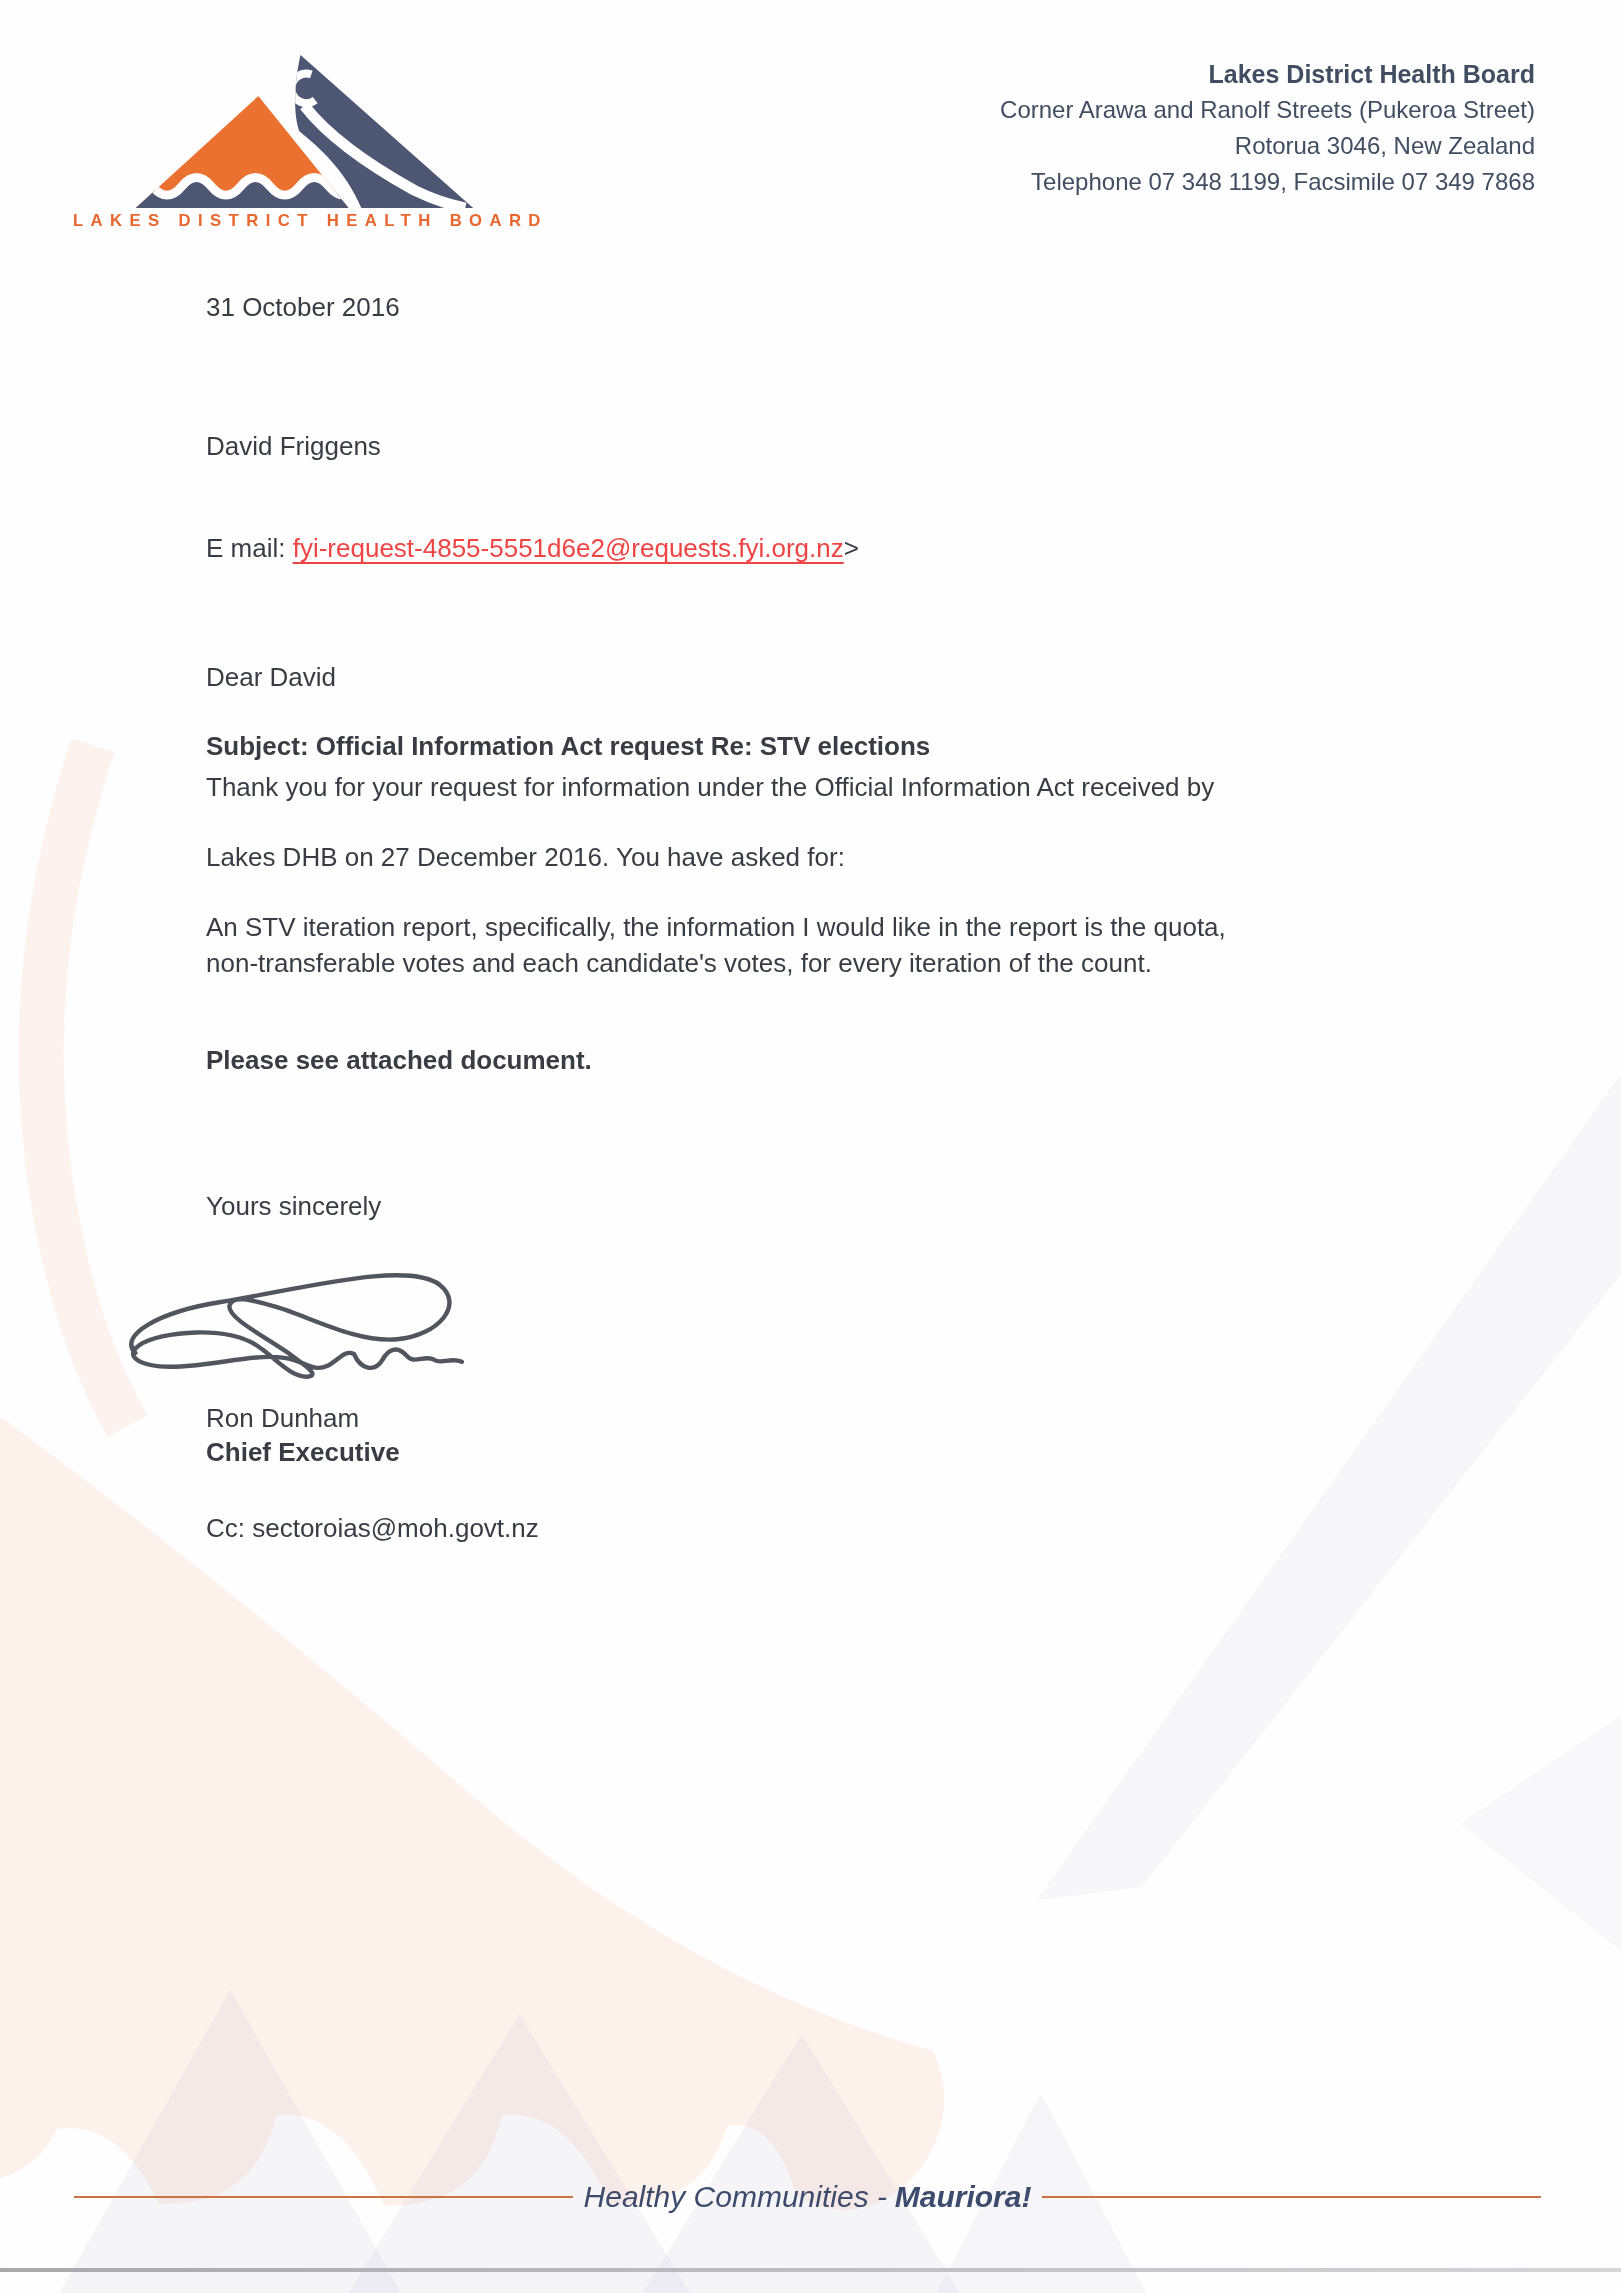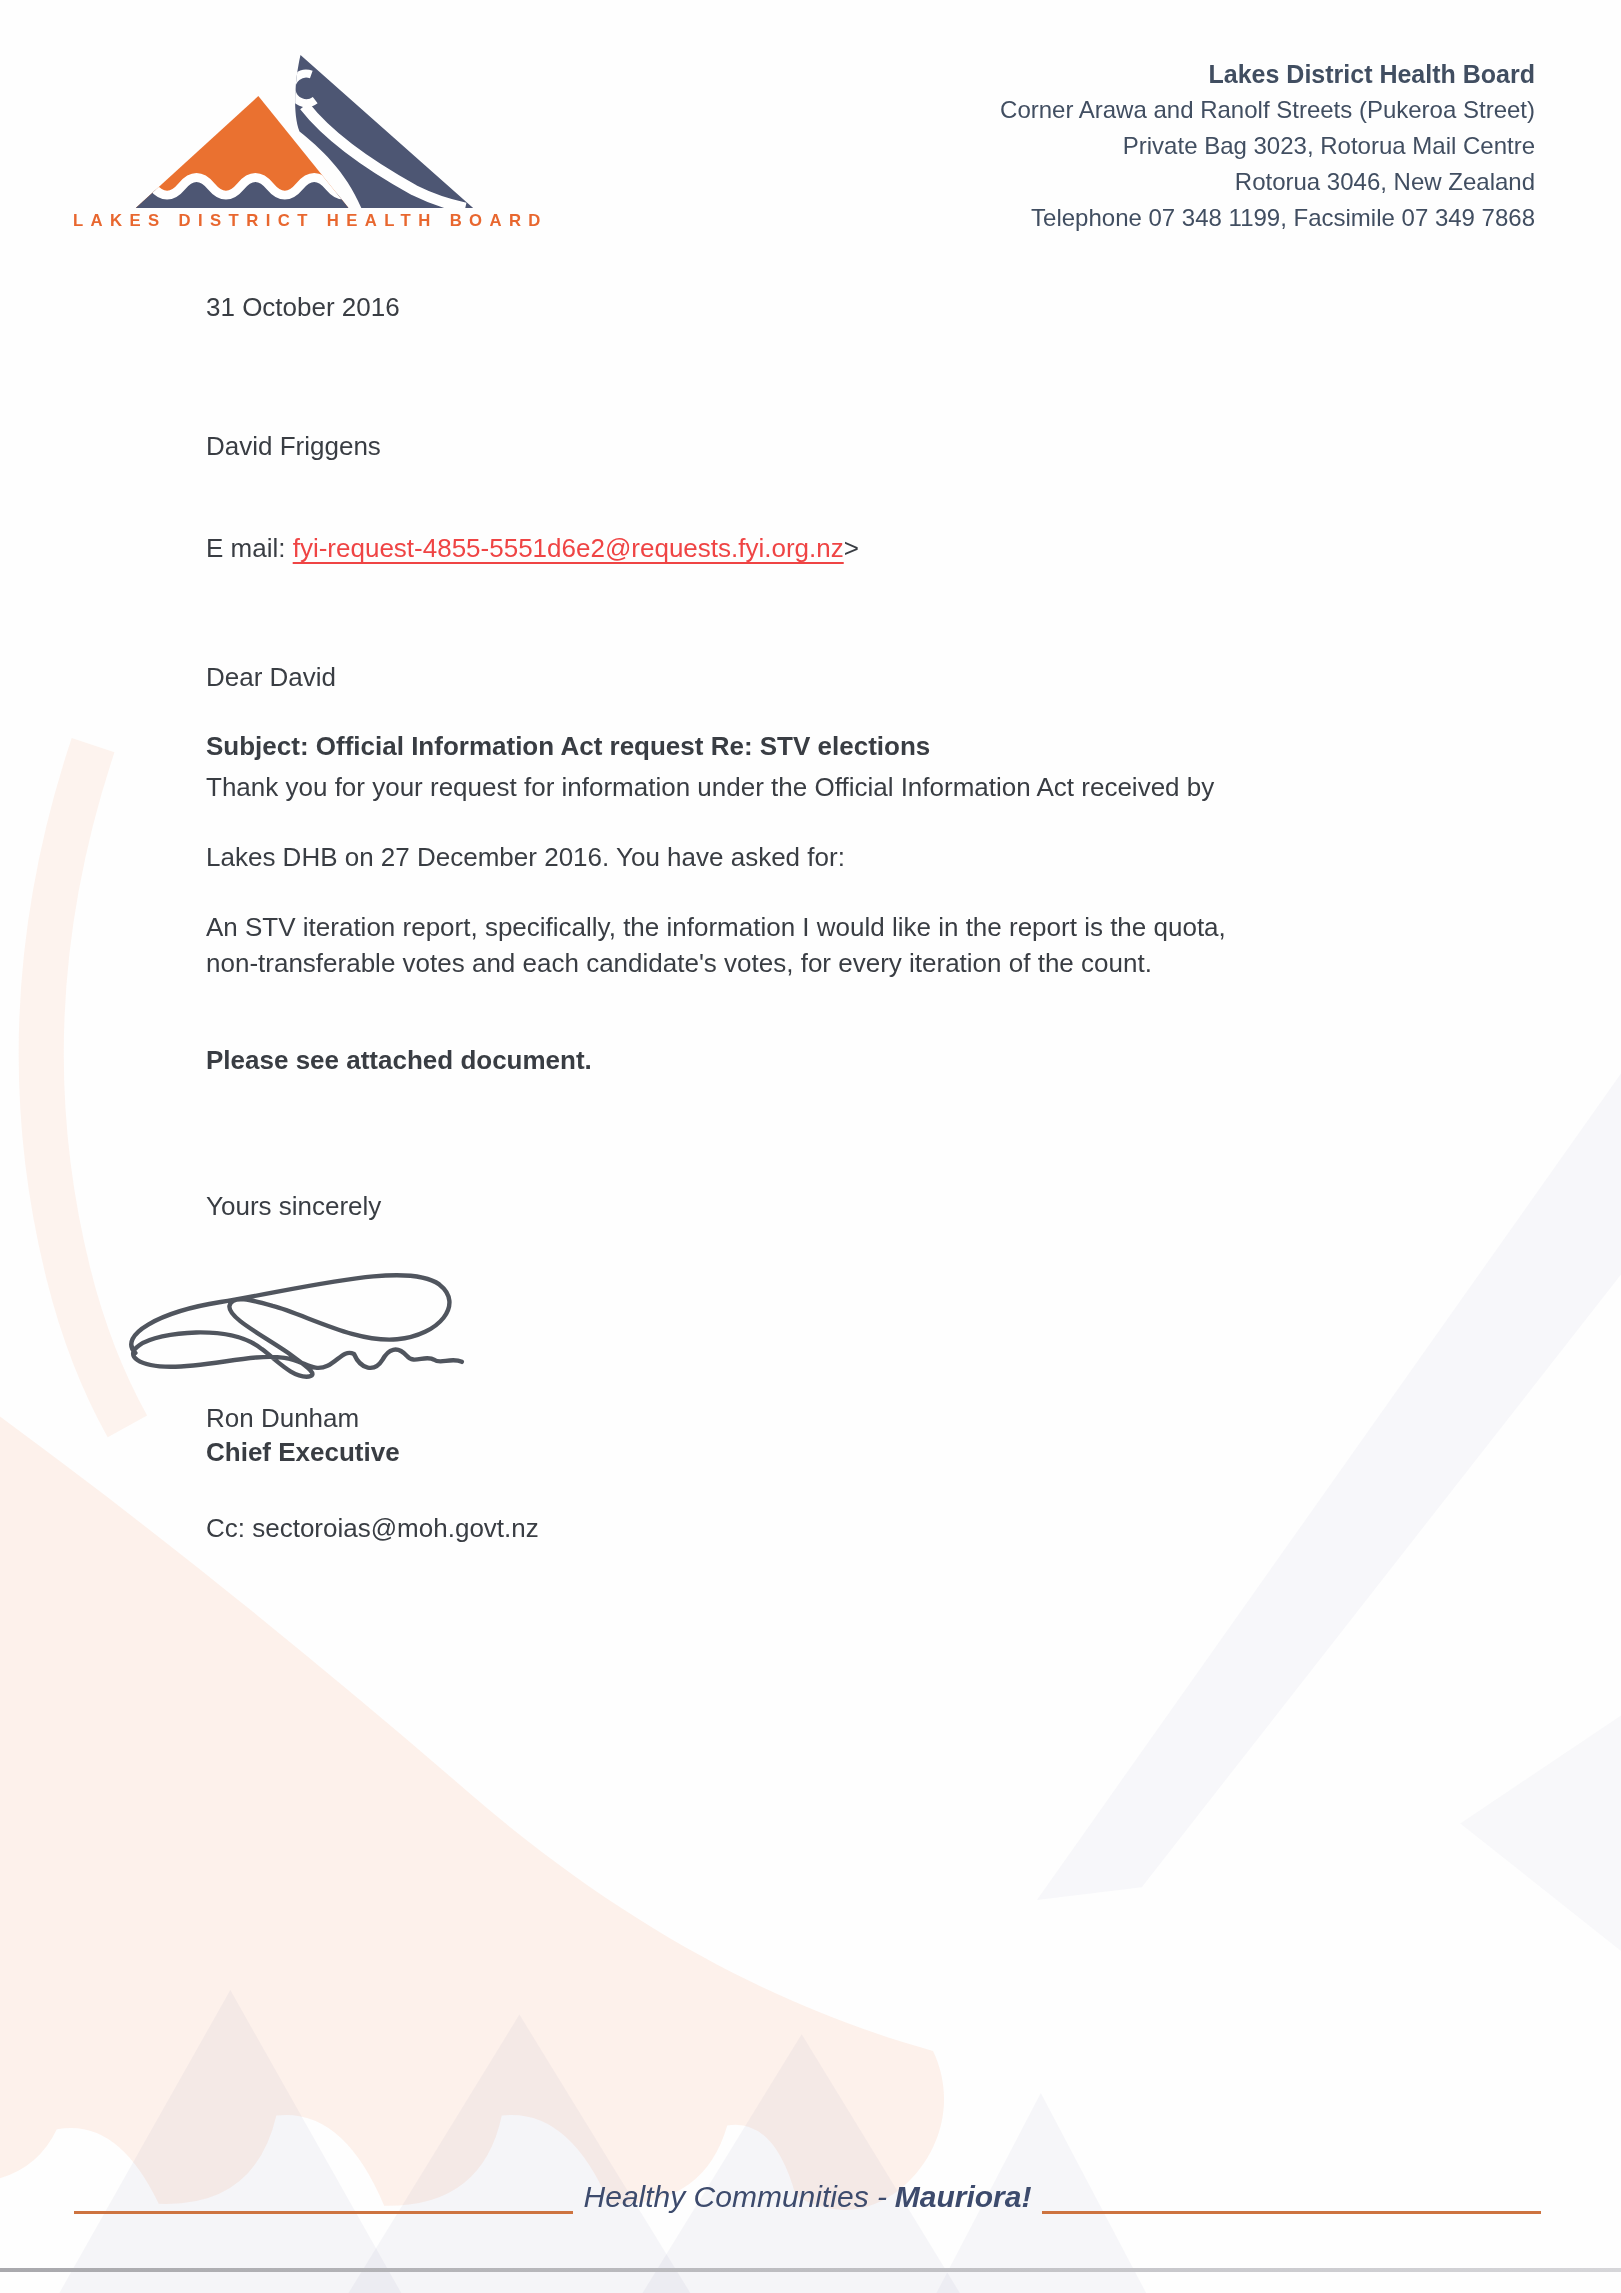--- a/index.html
+++ b/index.html
@@ -33,21 +33,21 @@
   .tline{position:absolute;left:206px;font-size:26px;line-height:36px;white-space:nowrap;z-index:2;}
   .bold{font-weight:bold;}
   .italic{}
   .email-link{color:#ef4444;text-decoration:underline;text-underline-offset:4.9px;}
 
   .signature-svg{position:absolute;left:98px;top:1255px;width:461px;height:149px;z-index:2;}
 
   
   .footer{
     position:absolute;left:74px;right:80px;top:2180px;z-index:2;
-    display:flex;align-items:flex-end;gap:11px;
+    display:flex;align-items:center;gap:11px;
   }
   .footer .rule{flex:1;height:2.9px;background:#cd7340;}
   .footer .tagline{
     white-space:nowrap;font-style:italic;font-size:30px;color:#3d4b6d;
   }
   .footer .tagline .tag-bold{font-weight:bold;margin-left:7.8px;}
 
   .scan-edge{
     position:absolute;left:0;top:2268px;width:100%;height:3.9px;z-index:1;
     background:linear-gradient(to right,#a9a9ad,#c2c2c6 60%,#d6d6d9);
@@ -96,21 +96,20 @@
       <path d="M247,34 a15,15 0 1 0 4,26" stroke="#ffffff" stroke-width="8" fill="none"></path>
       <path d="M240,66 C265,98 305,126 352,152 C372,162 390,167 404,170" stroke="#ffffff" stroke-width="11" fill="none"></path>
       <path d="M252,82 C280,108 320,134 366,158" stroke="#ffffff" stroke-width="3.5" fill="none"></path>
     </g>
   </svg>
   <div class="logo-wordmark">LAKES DISTRICT HEALTH BOARD</div>
 
   <div class="letterhead">
     <div class="org">Lakes District Health Board</div>
     <div>Corner Arawa and Ranolf Streets (Pukeroa Street)</div>
-    <div>Private Bag 3023, Rotorua Mail Centre</div>
     <div>Rotorua 3046, New Zealand</div>
     <div>Telephone 07 348 1199, Facsimile 07 349 7868</div>
   </div>
 
   <div class="tline" style="top:289px;">31 October 2016</div>
 
   <div class="tline" style="top:428px;">David Friggens</div>
 
   <div class="tline" style="top:530px;">
     <span>E mail: </span><a href="#" class="email-link">fyi-request-4855-5551d6e2@requests.fyi.org.nz</a><span>&gt;</span>

